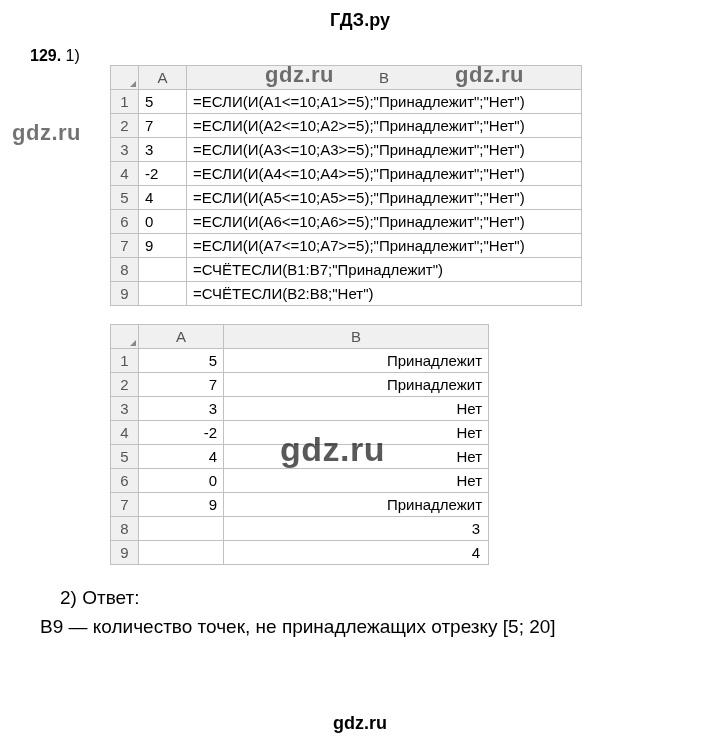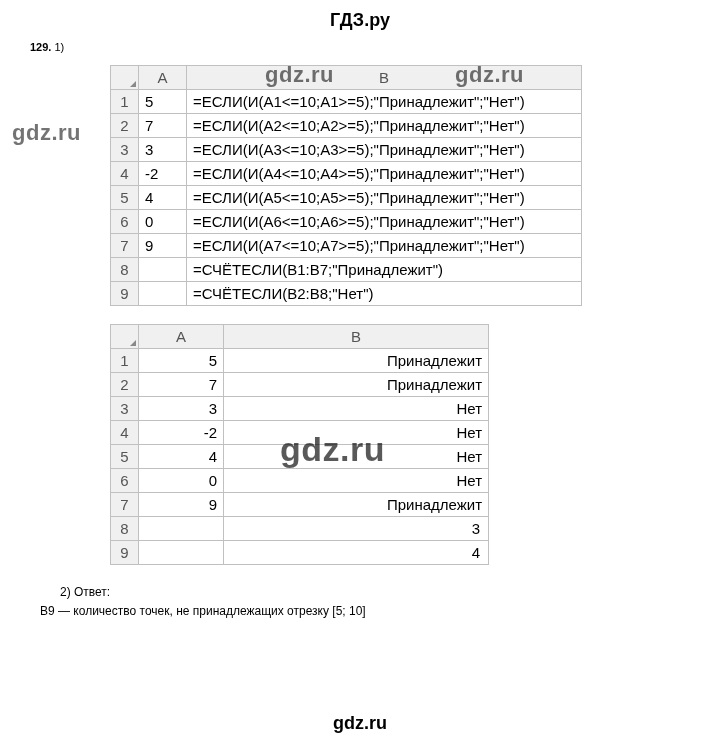--- a/index.html
+++ b/index.html
@@ -8,25 +8,25 @@
       background: #ffffff;
       width: 720px;
       height: 742px;
       position: relative;
       padding: 10px 20px;
     }
     .header-title {
       text-align: center;
       font-weight: bold;
       font-size: 18px;
-      margin-bottom: 10px;
+      margin-bottom: 16px;
     }
     .task-header {
-      font-size: 11px;
-      margin-bottom: 12px;
+      font-size: 16px;
+      margin-bottom: 0;
       padding-left: 10px;
     }
     .task-num {
       font-weight: bold;
     }
     .ss-table {
       border-collapse: collapse;
       margin-left: 90px;
       margin-bottom: 18px;
       font-size: 15px;
@@ -61,21 +61,21 @@
       width: 0; height: 0;
       border-left: 6px solid transparent;
       border-bottom: 6px solid #888;
     }
     .t1-colA { width: 48px; text-align: left; }
     .t1-colB { width: 395px; text-align: left; }
     .t2-colA { width: 85px; text-align: right; padding-right: 8px; }
     .t2-colB { width: 265px; text-align: right; }
     .t2-colB.num { text-align: right; padding-right: 8px; }
     .answer-block {
-      font-size: 12px;
+      font-size: 19px;
       line-height: 1.55;
       padding-left: 20px;
       margin-top: 12px;
     }
     .answer-block .indent {
       padding-left: 20px;
     }
     .footer-title {
       position: absolute;
       bottom: 8px;
@@ -217,21 +217,21 @@
       <tr>
         <td class="rowhead">9</td>
         <td class="t2-colA"></td>
         <td class="t2-colB num">4</td>
       </tr>
     </tbody>
 </table>
 
 <div class="answer-block">
   <div class="indent">2) Ответ:</div>
-  <div>B9 — количество точек, не принадлежащих отрезку [5; 10]</div>
+  <div>B9 — количество точек, не принадлежащих отрезку [5; 20]</div>
 </div>
 
 <div class="footer-title">gdz.ru</div>
 
 <div class="watermark wm1">gdz.ru</div>
 <div class="watermark wm2">gdz.ru</div>
 <div class="watermark wm3">gdz.ru</div>
 <div class="watermark wm4">gdz.ru</div>
 
 </body></html>

